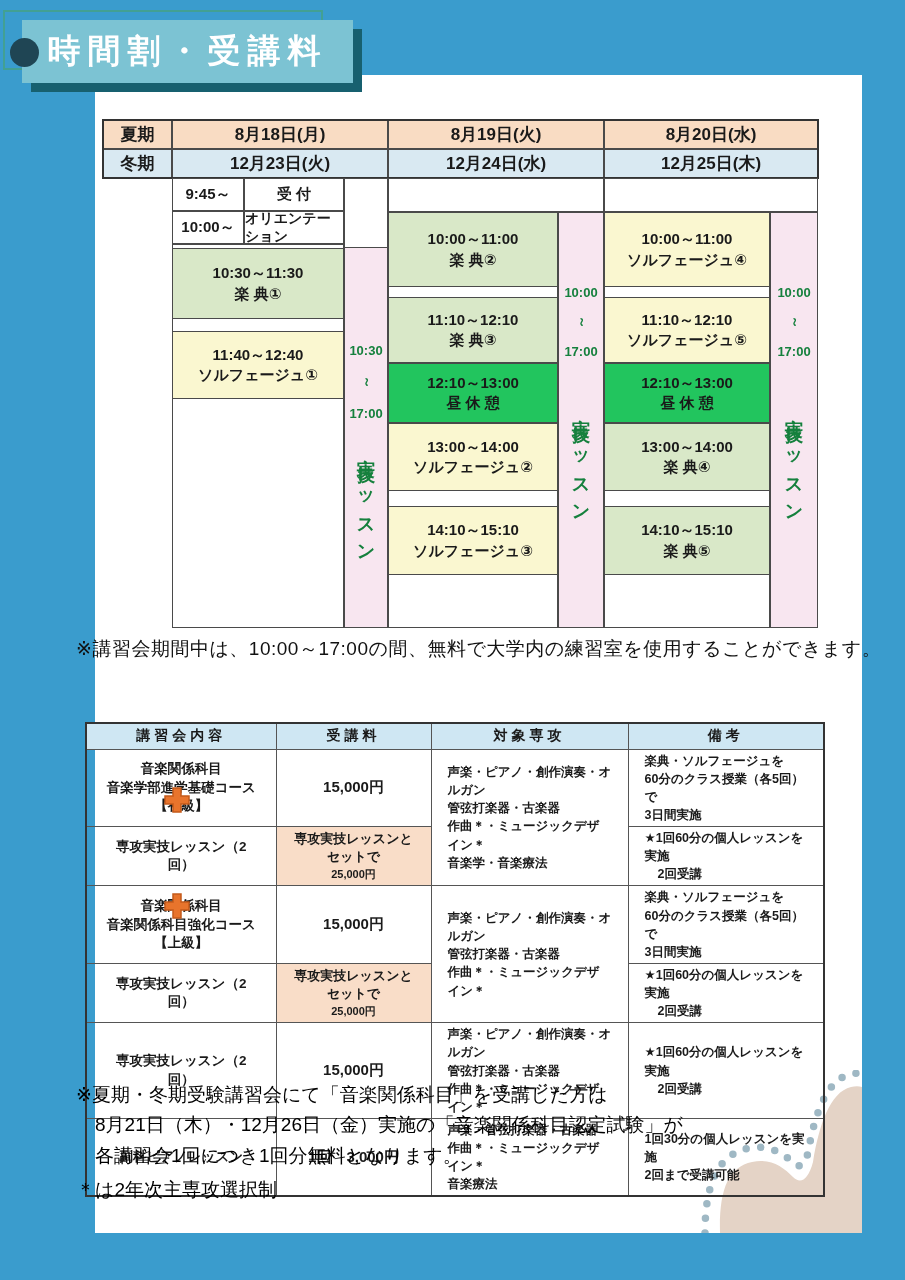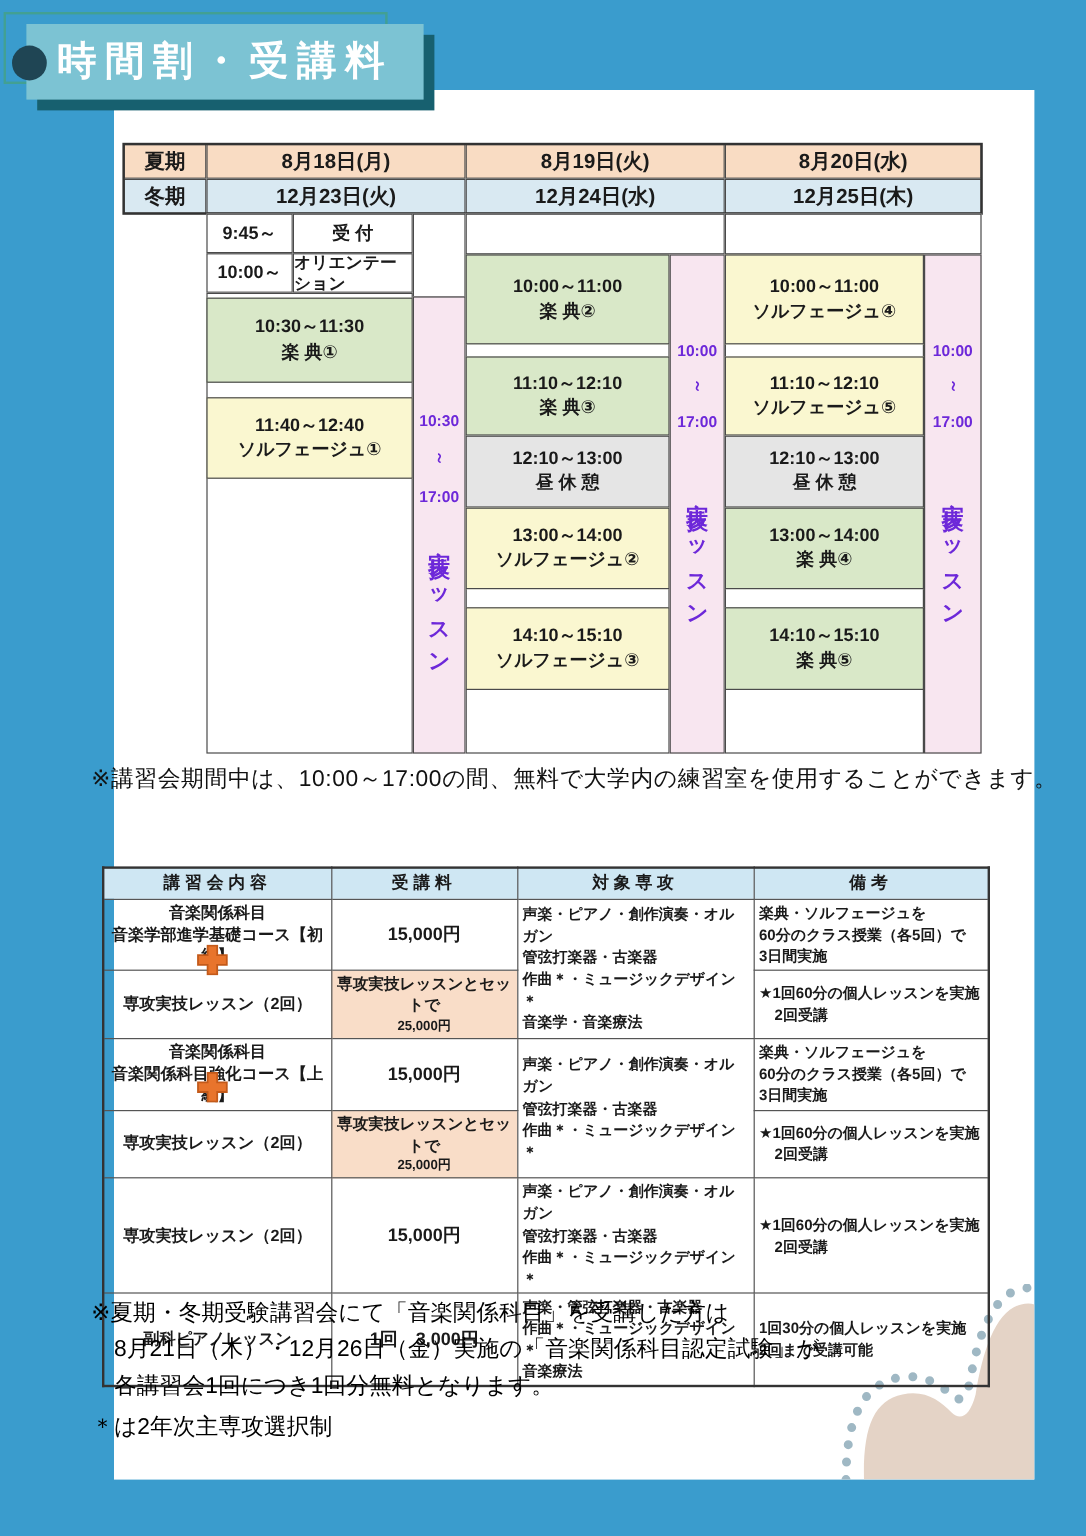--- a/index.html
+++ b/index.html
@@ -18,33 +18,33 @@
   .schedule{position:absolute;left:103px;top:120px;width:715px;height:500px;}
   .cell{position:absolute;box-sizing:border-box;border:1px solid #4a4a4a;background:#fff;display:flex;flex-direction:column;align-items:center;justify-content:center;font-weight:bold;color:#1a1a1a;}
   .hdr-outline{position:absolute;left:-1px;top:-1px;width:717px;height:60px;border:2px solid #333;box-sizing:border-box;pointer-events:none;}
   .peach{background:#f9dcc3;}
   .lblue{background:#d9e9f2;}
   .hdr{font-size:17px;}
   .colbox{position:absolute;box-sizing:border-box;border:1px solid #4a4a4a;background:#fff;}
   .blk{position:absolute;left:-1px;right:-1px;box-sizing:border-box;border:1px solid #4a4a4a;display:flex;flex-direction:column;align-items:center;justify-content:center;font-weight:bold;font-size:15px;line-height:1.35;color:#1a1a1a;}
   .green{background:#d9e8c8;}
   .yellow{background:#faf7d0;}
-  .white{background:#e5e5e5;}
-  .pinkcol{position:absolute;box-sizing:border-box;border:1px solid #4a4a4a;background:#f8e6f0;display:flex;flex-direction:column;align-items:center;color:#6d28d9;}
+  .white{background:#22c55e;}
+  .pinkcol{position:absolute;box-sizing:border-box;border:1px solid #4a4a4a;background:#f8e6f0;display:flex;flex-direction:column;align-items:center;color:#15803d;}
   .pt{font-size:13px;font-weight:bold;}
   .wave{transform:rotate(90deg);margin:13px 0;}
   .wave1{margin:15px 0;}
   .vlabel{writing-mode:vertical-rl;text-orientation:upright;font-size:18px;font-weight:bold;letter-spacing:5px;}
   .rowtime{font-size:15px;}
   .note1{position:absolute;left:76px;top:636px;width:812px;font-size:19px;color:#111;white-space:nowrap;letter-spacing:0.5px;}
 
   
   .feewrap{position:absolute;left:85px;top:722px;width:738px;}
   table.fees{border-collapse:collapse;table-layout:fixed;width:738px;color:#1a1a1a;}
-  table.fees td,table.fees th{border:1px solid #555;box-sizing:border-box;padding:2px 4px;font-weight:bold;vertical-align:middle;}
+  table.fees td,table.fees th{border:1px solid #555;box-sizing:border-box;padding:2px 16px;font-weight:bold;vertical-align:middle;}
   table.fees{border:2px solid #333;}
   th.fh{background:#cfe7f3;font-size:14px;letter-spacing:4px;text-align:center;}
   td.course{text-align:center;font-size:13.5px;line-height:1.35;}
   td.fee{text-align:center;font-size:15px;}
   td.feeset{text-align:center;background:#f9ddc8;font-size:13px;line-height:1.4;}
   td.feeset .amt{font-size:11px;}
   td.target{font-size:12.5px;line-height:1.45;padding-left:7px;}
   td.remark{font-size:12.5px;line-height:1.45;padding-left:7px;}
   tr.subrow td{border-top:1px dashed #999;}
   .indent{padding-left:13px;display:block;}

